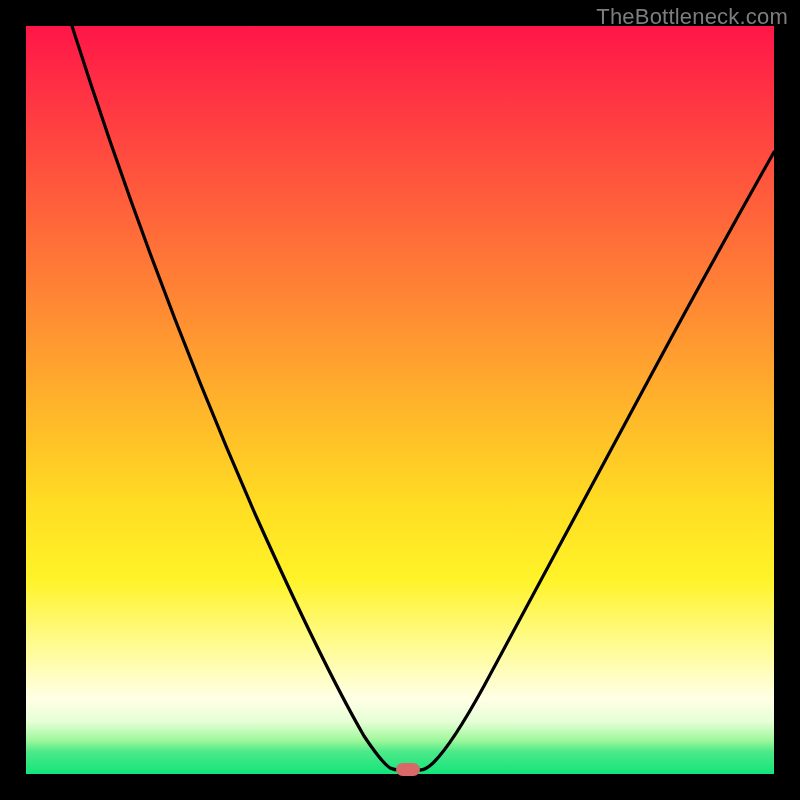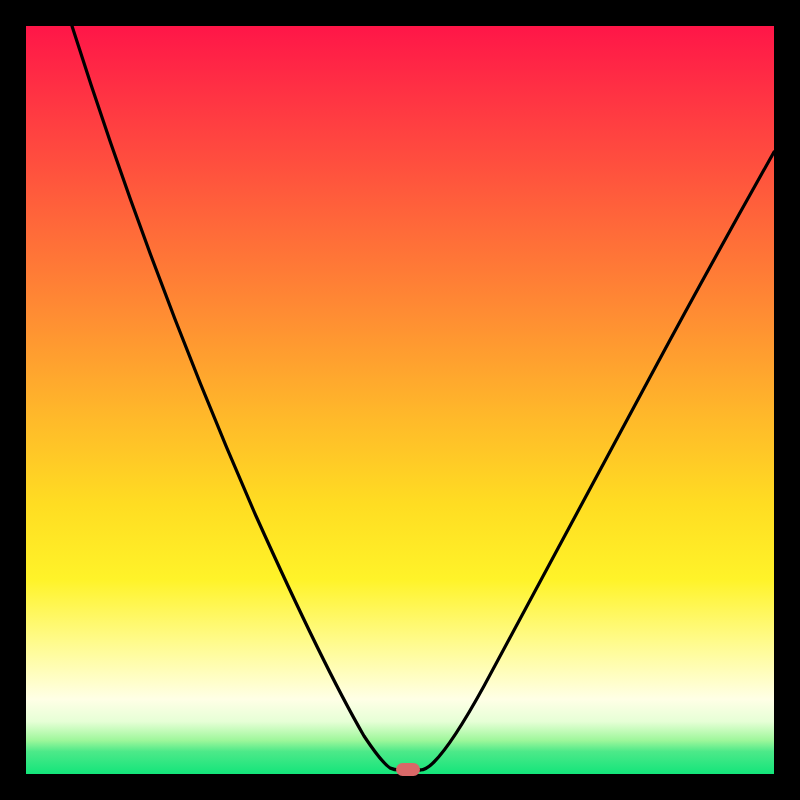--- a/index.html
+++ b/index.html
@@ -82,13 +82,14 @@
     <svg class="curve" viewBox="0 0 748 748" preserveAspectRatio="none">
       <path d="M46,0 C100,170 160,330 230,490 C275,590 312,665 338,710 C350,728 358,738 364,742 C368,744 371,744 374,744"></path>
       <path d="M374,744 L394,744"></path>
       <path d="M394,744 C398,744 402,742 408,736 C420,724 436,700 458,660 C500,582 560,470 630,340 C686,236 720,176 748,126"></path>
     </svg>
 
     <div class="marker" style="left:370px;top:737px;"></div>
 
   </div>
 
+  <div class="watermark">TheBottleneck.com</div>
 </div>
 
 </body></html>

